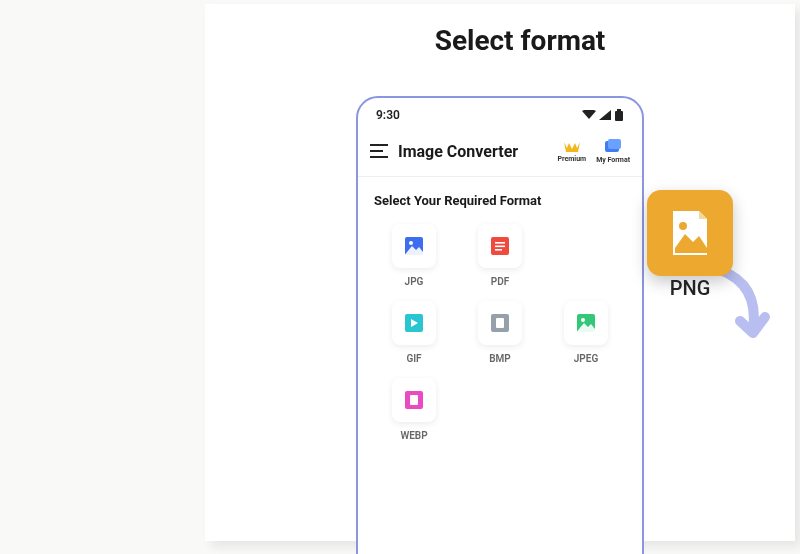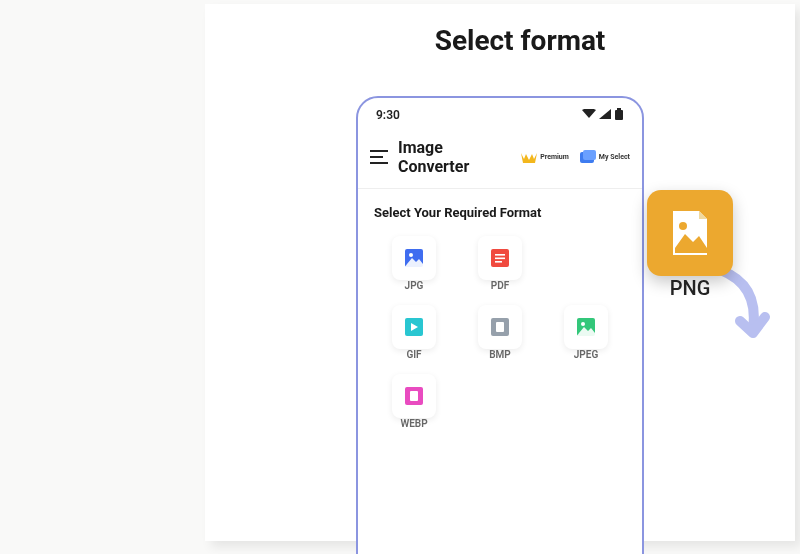--- a/index.html
+++ b/index.html
@@ -38,55 +38,56 @@
       width: 288px;
       height: 480px;
       background: #ffffff;
       border: 2px solid #8b95e0;
       border-radius: 22px;
       overflow: hidden;
     }
     .status-bar {
       display: flex;
       justify-content: space-between;
-      align-items: flex-start;
+      align-items: center;
       padding: 10px 18px 4px 18px;
       font-size: 12px;
       font-weight: 600;
       color: #222;
     }
     .status-icons { display: flex; gap: 3px; align-items: center; }
     .header {
       display: flex;
       align-items: center;
       padding: 12px 12px 8px 12px;
       gap: 10px;
     }
     .hamburger { width: 18px; height: 14px; display: flex; flex-direction: column; justify-content: space-between; cursor: pointer; }
     .hamburger span { display: block; height: 2px; background: #222; width: 100%; }
     .hamburger span:nth-child(2) { width: 70%; }
     .app-title { font-size: 16px; font-weight: 700; color: #1a1a1a; flex: 1; }
-    .header-action { display: flex; flex-direction: row; align-items: center; gap: 2px; font-size: 7px; font-weight: 700; color: #333; cursor: pointer; }
+    .header-action { display: flex; flex-direction: column; align-items: center; gap: 2px; font-size: 7px; font-weight: 700; color: #333; cursor: pointer; }
     .divider { height: 1px; background: #eee; margin: 4px 0 0 0; }
     .section-title {
       font-size: 13px;
       font-weight: 700;
       color: #1a1a1a;
       padding: 16px 16px 10px 16px;
     }
     .grid {
       display: grid;
       grid-template-columns: repeat(3, 1fr);
       gap: 14px;
       padding: 6px 20px;
     }
     .tile {
       display: flex;
       flex-direction: column;
       align-items: center;
+      gap: 8px;
       cursor: pointer;
     }
     .tile-box {
       width: 44px;
       height: 44px;
       background: #ffffff;
       border-radius: 8px;
       box-shadow: 0 2px 6px rgba(0,0,0,0.08);
       display: flex;
       align-items: center;
@@ -157,21 +158,21 @@
         <svg width="18" height="14" viewBox="0 0 18 14">
             <path d="M1 3 L4 9 L6 4 L9 10 L12 4 L14 9 L17 3 L15 13 L3 13 Z" fill="#f3b71d"></path>
           </svg>
         <span>Premium</span>
       </div>
       <div class="header-action">
         <svg width="18" height="16" viewBox="0 0 18 16">
             <rect x="1" y="3" width="14" height="11" rx="2" fill="#3e7cf0"></rect>
             <rect x="4" y="1" width="13" height="10" rx="2" fill="#6aa0ff"></rect>
           </svg>
-        <span>My Select</span>
+        <span>My Format</span>
       </div>
     </div>
     <div class="divider"></div>
 
     <div class="section-title">Select Your Required Format</div>
 
     <div class="grid">
 
       <div class="tile">
         <div class="tile-box">

